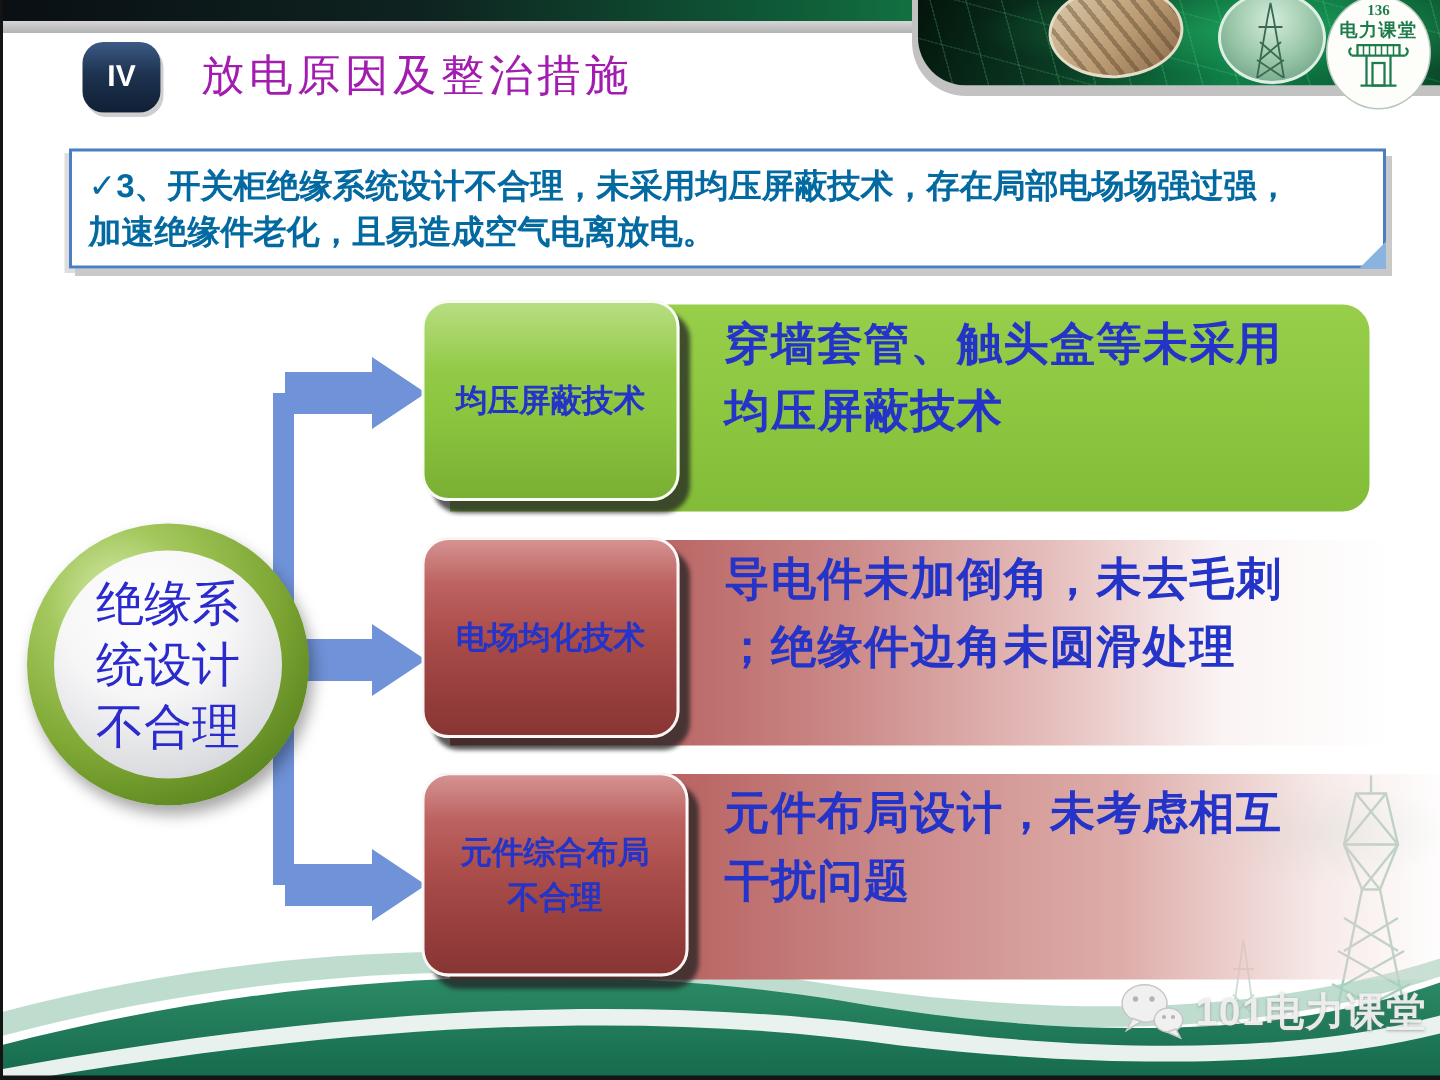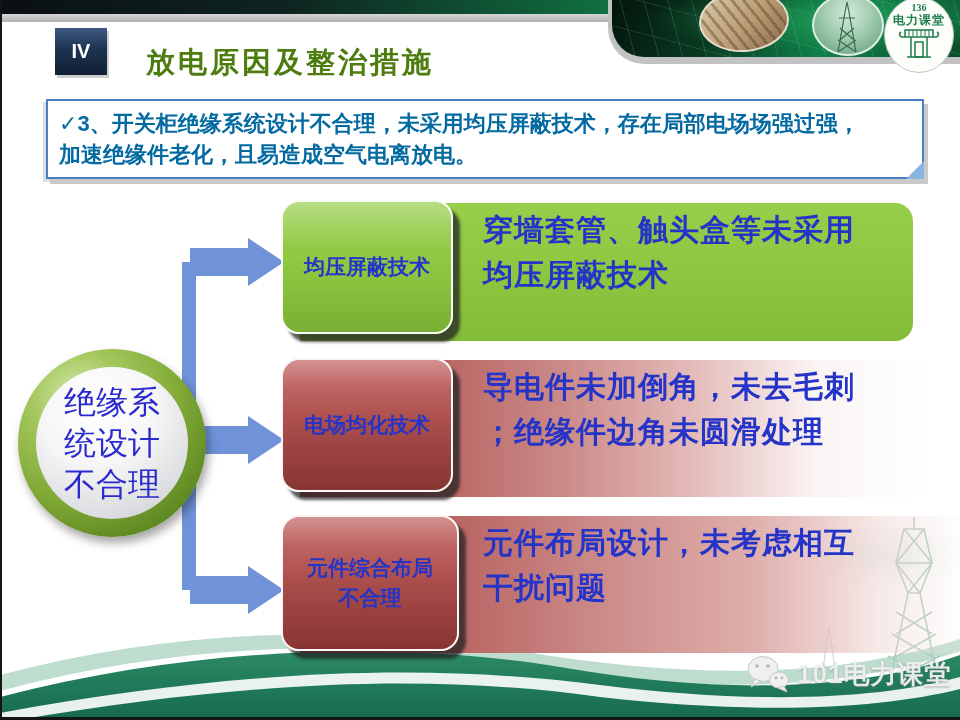--- a/index.html
+++ b/index.html
@@ -36,26 +36,26 @@
   
   .logo-circle{position:absolute;left:884px;top:-3px;width:70px;height:76px;z-index:7;
     border-radius:50%;background:#fdfdfa;border:1px solid #b8c8be;box-sizing:border-box;
     display:flex;flex-direction:column;align-items:center;justify-content:flex-start;
     padding-top:5px;color:#1c7c4a;}
   .logo-101{font-size:10px;font-weight:bold;font-family:"Liberation Serif","DejaVu Serif",serif;line-height:10px;}
   .logo-name{font-size:12px;font-weight:bold;letter-spacing:1px;line-height:14px;
     font-family:"Liberation Serif","DejaVu Serif",serif;}
   
   .section-badge{position:absolute;left:55px;top:28px;width:52px;height:47px;z-index:5;
-    border-radius:0;color:#fff;font-weight:bold;font-size:20px;
+    border-radius:14px;color:#fff;font-weight:bold;font-size:20px;
     display:flex;align-items:center;justify-content:center;
     background:linear-gradient(180deg,#3d5a85 0%,#1d3350 45%,#101f35 100%);
     box-shadow:2px 3px 0 #cfcfcf;}
-  .page-title{position:absolute;left:134px;top:31px;z-index:5;margin:12px;
-    font-size:29px;font-weight:bold;color:#4d7c0f;letter-spacing:3px;}
+  .page-title{position:absolute;left:134px;top:31px;z-index:5;margin:0;
+    font-size:29px;font-weight:normal;color:#a21caf;letter-spacing:3px;}
   
   .note-box{position:absolute;left:46px;top:99px;width:878px;height:80px;z-index:5;
     background:#fff;border:2px solid #4a7ec2;box-sizing:border-box;padding:7px 11px;
     box-shadow:4px 5px 0 #c9c9c9,-3px 3px 0 #dddddd;}
   .note-text{white-space:pre-line;font-size:22px;font-weight:bold;color:#0369a1;
     line-height:31px;letter-spacing:0px;}
   .page-fold{position:absolute;right:-2px;bottom:-2px;width:0;height:0;
     border-left:18px solid transparent;border-bottom:18px solid #8ab4e0;}
   
   .connectors{position:absolute;left:0;top:190px;z-index:3;}

